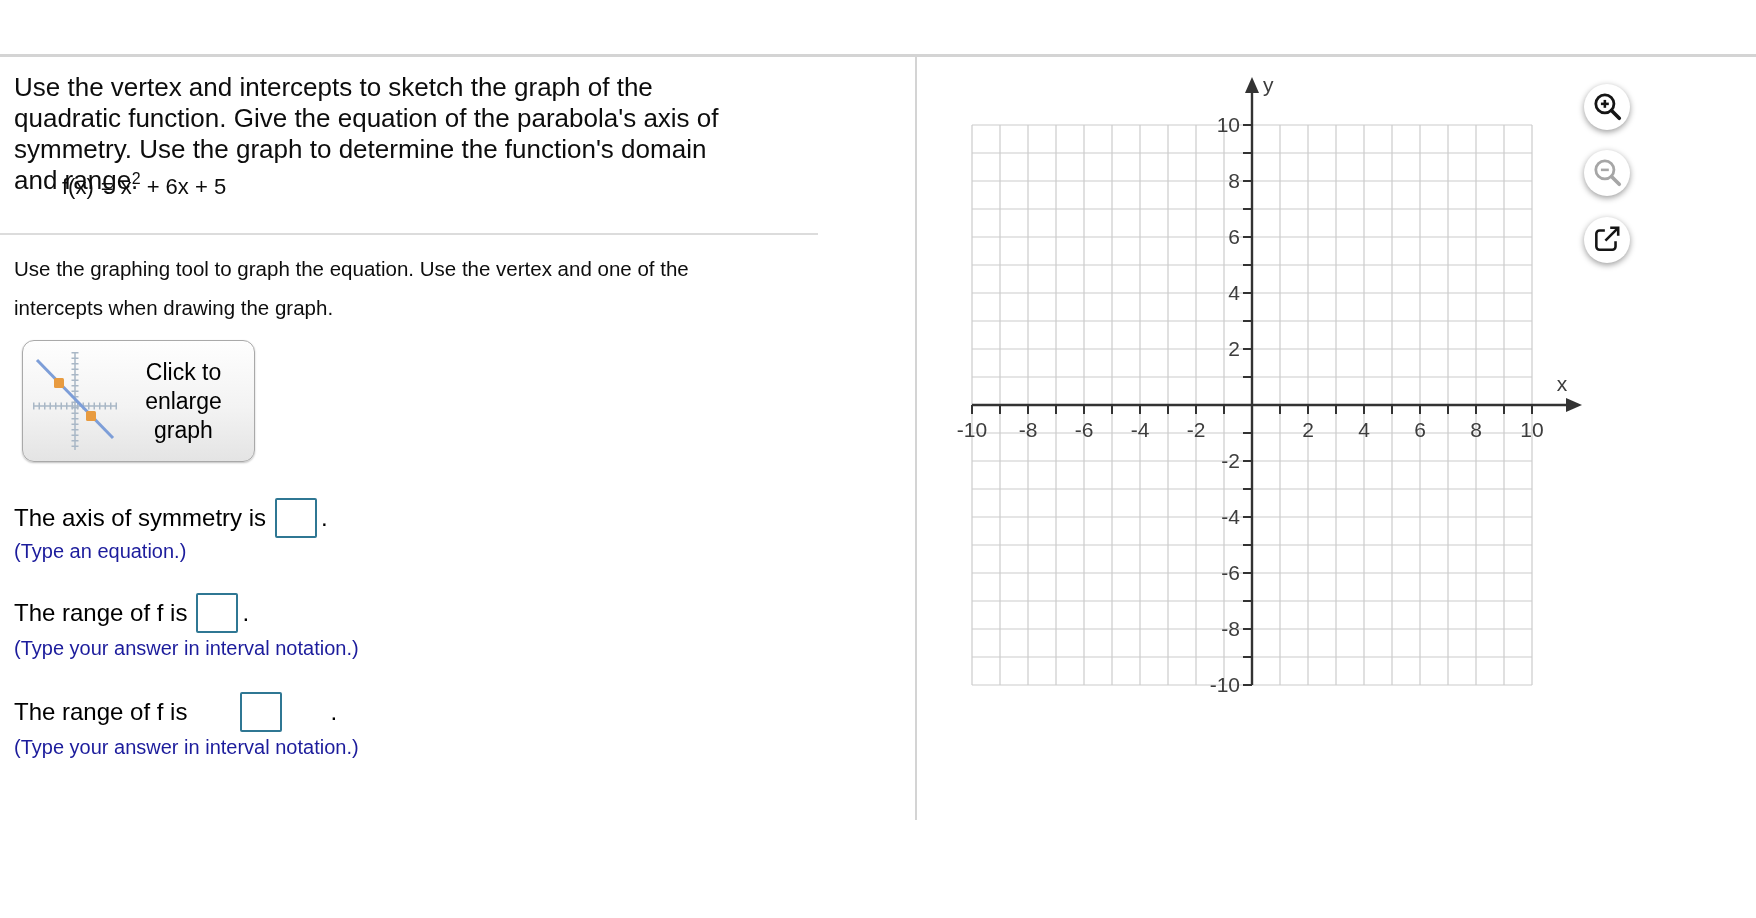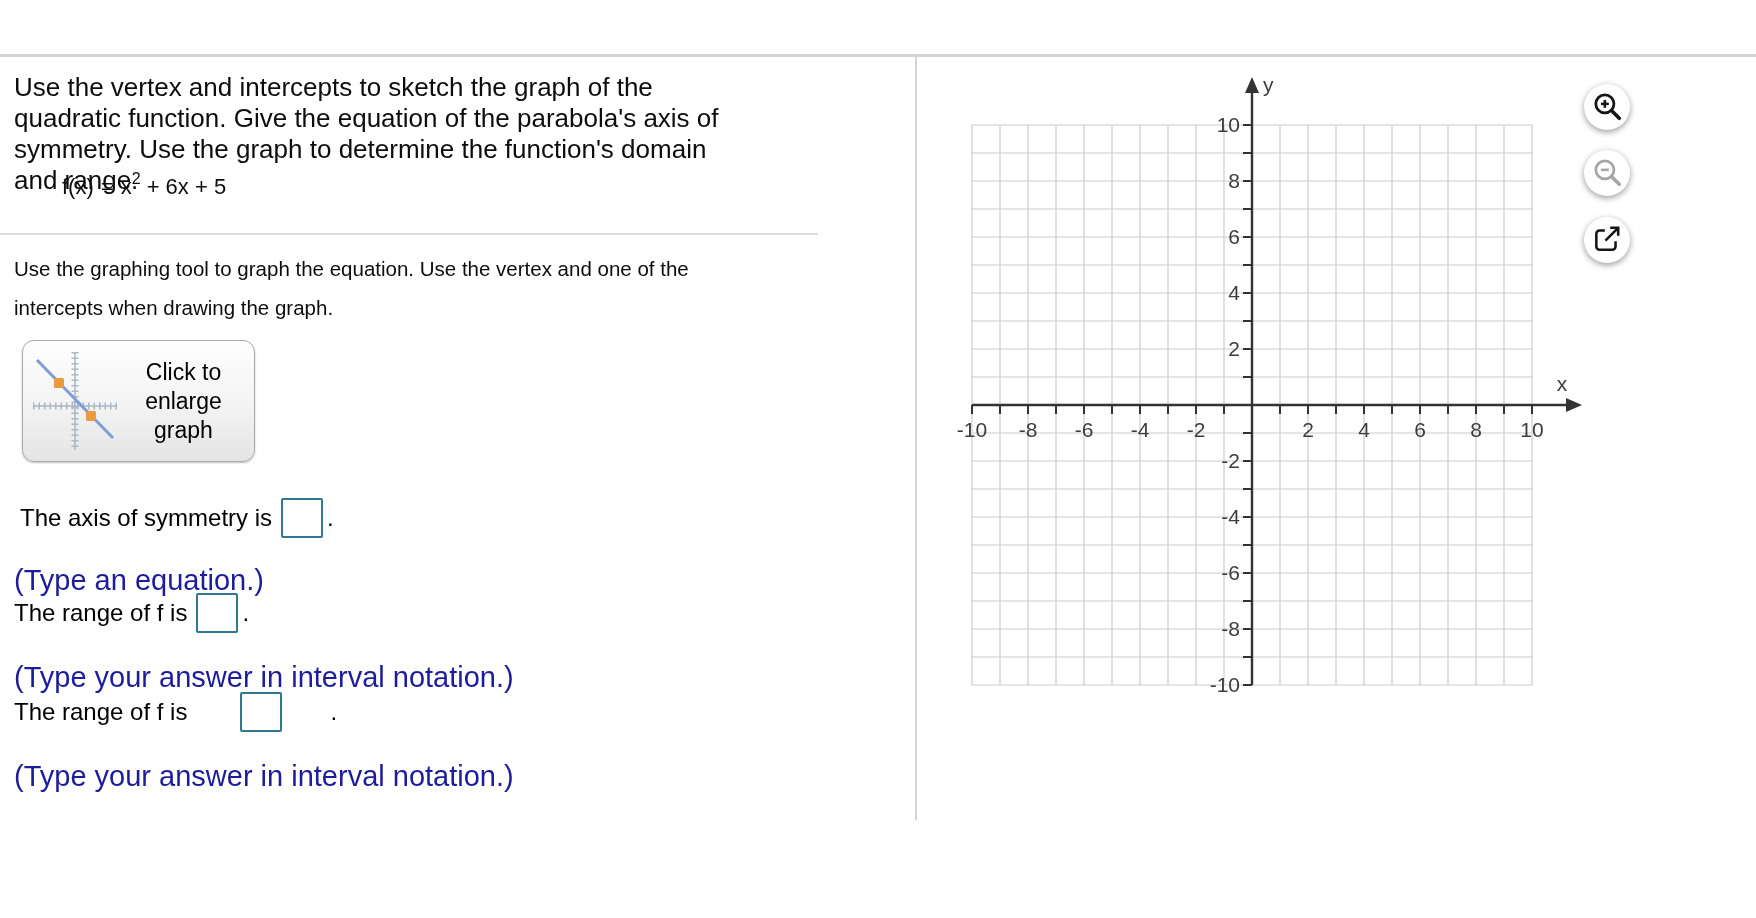--- a/index.html
+++ b/index.html
@@ -33,24 +33,24 @@
   }
   
   .answer-row{display:flex;align-items:center;font-size:24px;color:#000;}
   .answer-row .prompt{white-space:nowrap;}
   .answer-row input{
     width:32px;height:36px;margin-left:9px;
     border:2px solid #2f7793;border-radius:2px;background:#fff;
     font-size:20px;padding:0 3px;outline:none;
   }
   .answer-row .period{margin-left:4px;}
-  .row1{left:20px;top:498px;height:40px;}
+  .row1{left:14px;top:498px;height:40px;}
   .row2{left:14px;top:593px;height:40px;}
   .row3{left:14px;top:692px;height:40px;gap:44px;}
-  .hint{font-size:29px;color:#1c1c9c;white-space:nowrap;margin-top:24px;}
+  .hint{font-size:20px;color:#1c1c9c;white-space:nowrap;}
   .hint1{left:14px;top:540px;}
   .hint2{left:14px;top:637px;}
   .hint3{left:14px;top:736px;}
   
   #grid-svg{left:850px;top:48px;}
   #grid-svg text{font-family:"Liberation Sans",sans-serif;}
   
   .tool-btn{
     width:46px;height:46px;border-radius:50%;background:#fff;border:none;
     box-shadow:0 2px 6px rgba(0,0,0,.4);

